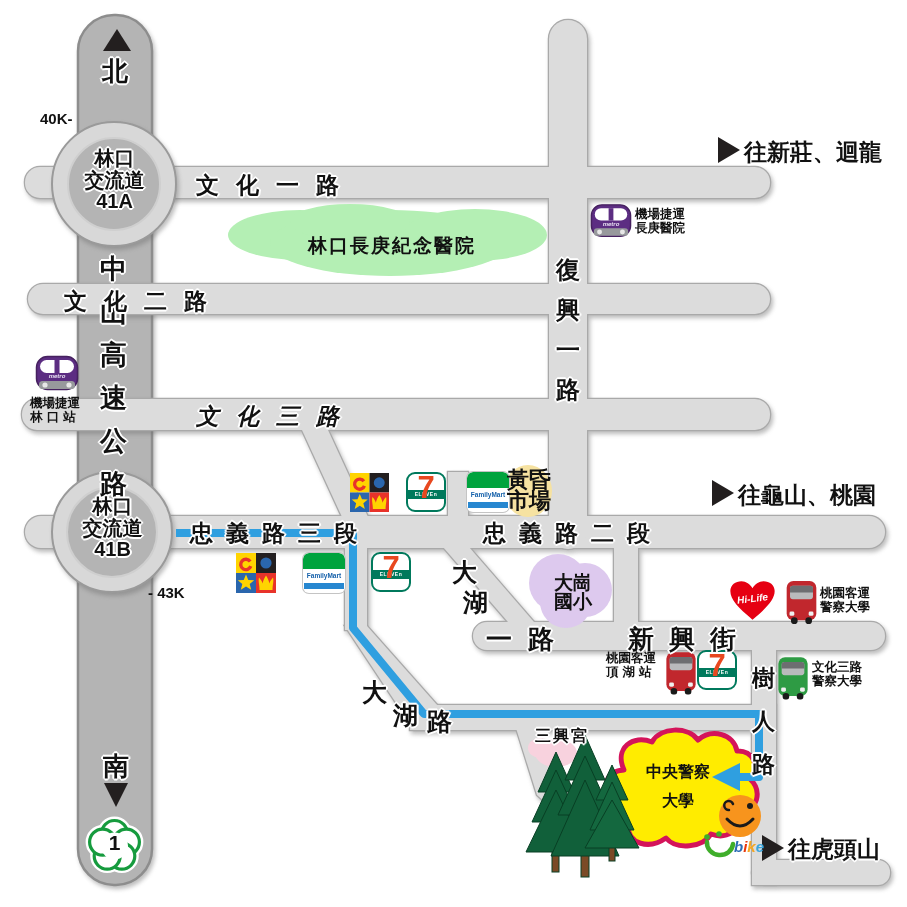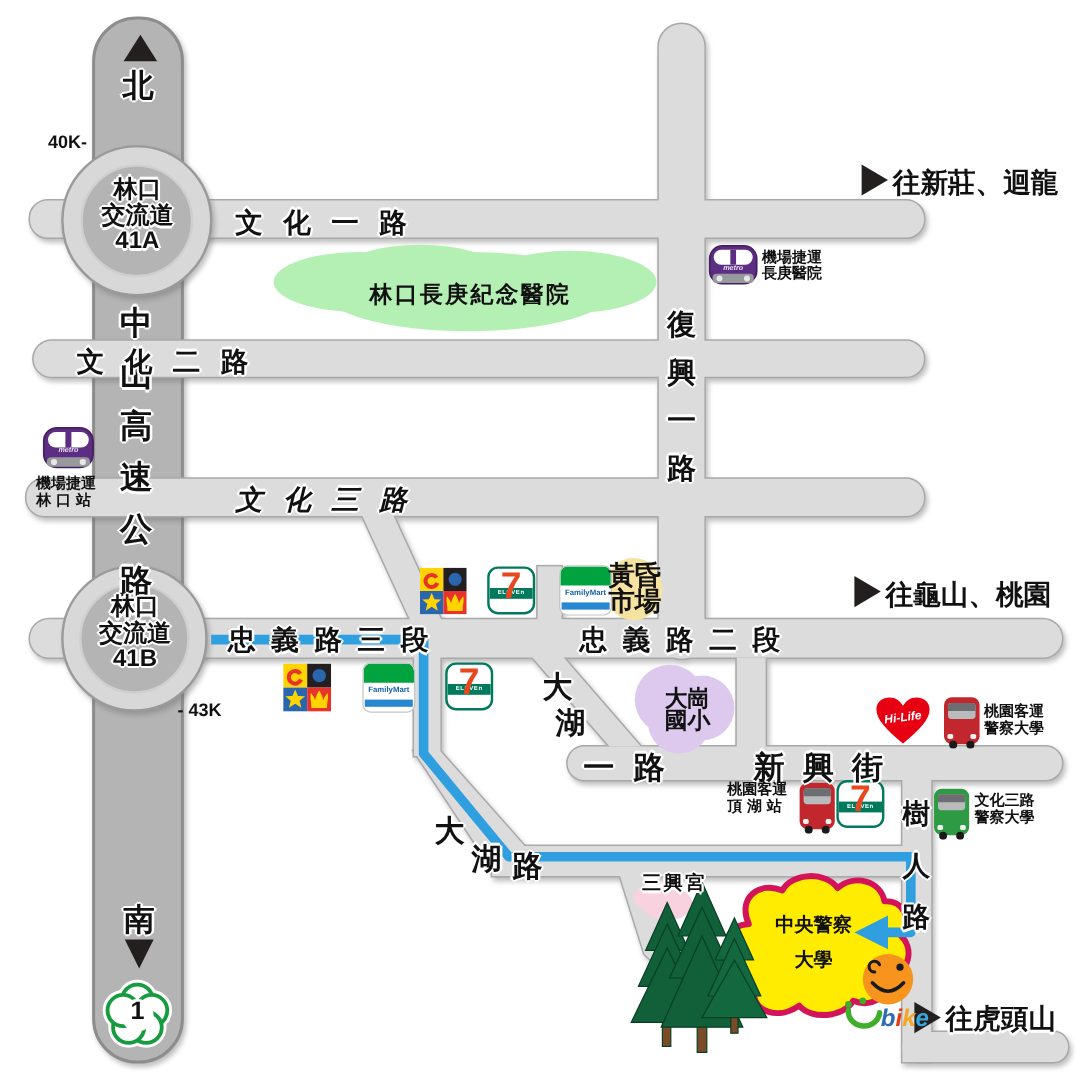--- a/index.html
+++ b/index.html
@@ -32,21 +32,21 @@
   .fm{position:absolute;z-index:3;width:42px;height:40px;border-radius:6px;background:#fff;
       box-shadow:0 0 0 1px #c4c4c4;overflow:hidden;}
   .fm .g{height:16px;background:#00a33e;border-radius:6px 6px 0 0;}
   .fm .t{height:14px;font-size:6.5px;font-weight:bold;color:#1460aa;text-align:center;line-height:14px;}
   .fm .b{height:6px;background:#2787d0;margin:0 1px;}
   
   .metroword{position:absolute;left:0;right:0;top:18px;text-align:center;font-size:6px;
       font-style:italic;color:#e8e0f2;z-index:4;font-weight:bold;}
   .hilifeword{position:absolute;left:0;right:0;top:13px;text-align:center;font-size:10px;
       font-style:italic;font-weight:bold;color:#fff;transform:rotate(-7deg);z-index:4;}
-  .ubike-word{position:absolute;left:734px;top:838px;z-index:4;font-size:20px;
+  .ubike-word{position:absolute;left:734px;top:838px;z-index:4;font-size:15px;
       font-weight:bold;font-style:italic;}
   .ub0{color:#2b6cb5;}.ub1{color:#e8380d;}.ub2{color:#f5a623;}.ub3{color:#3aa6dd;}
 </style>
 </head>
 <body>
 
 <div class="map">
 
   <svg class="base" width="907" height="907" viewBox="0 0 907 907">
     <defs>

